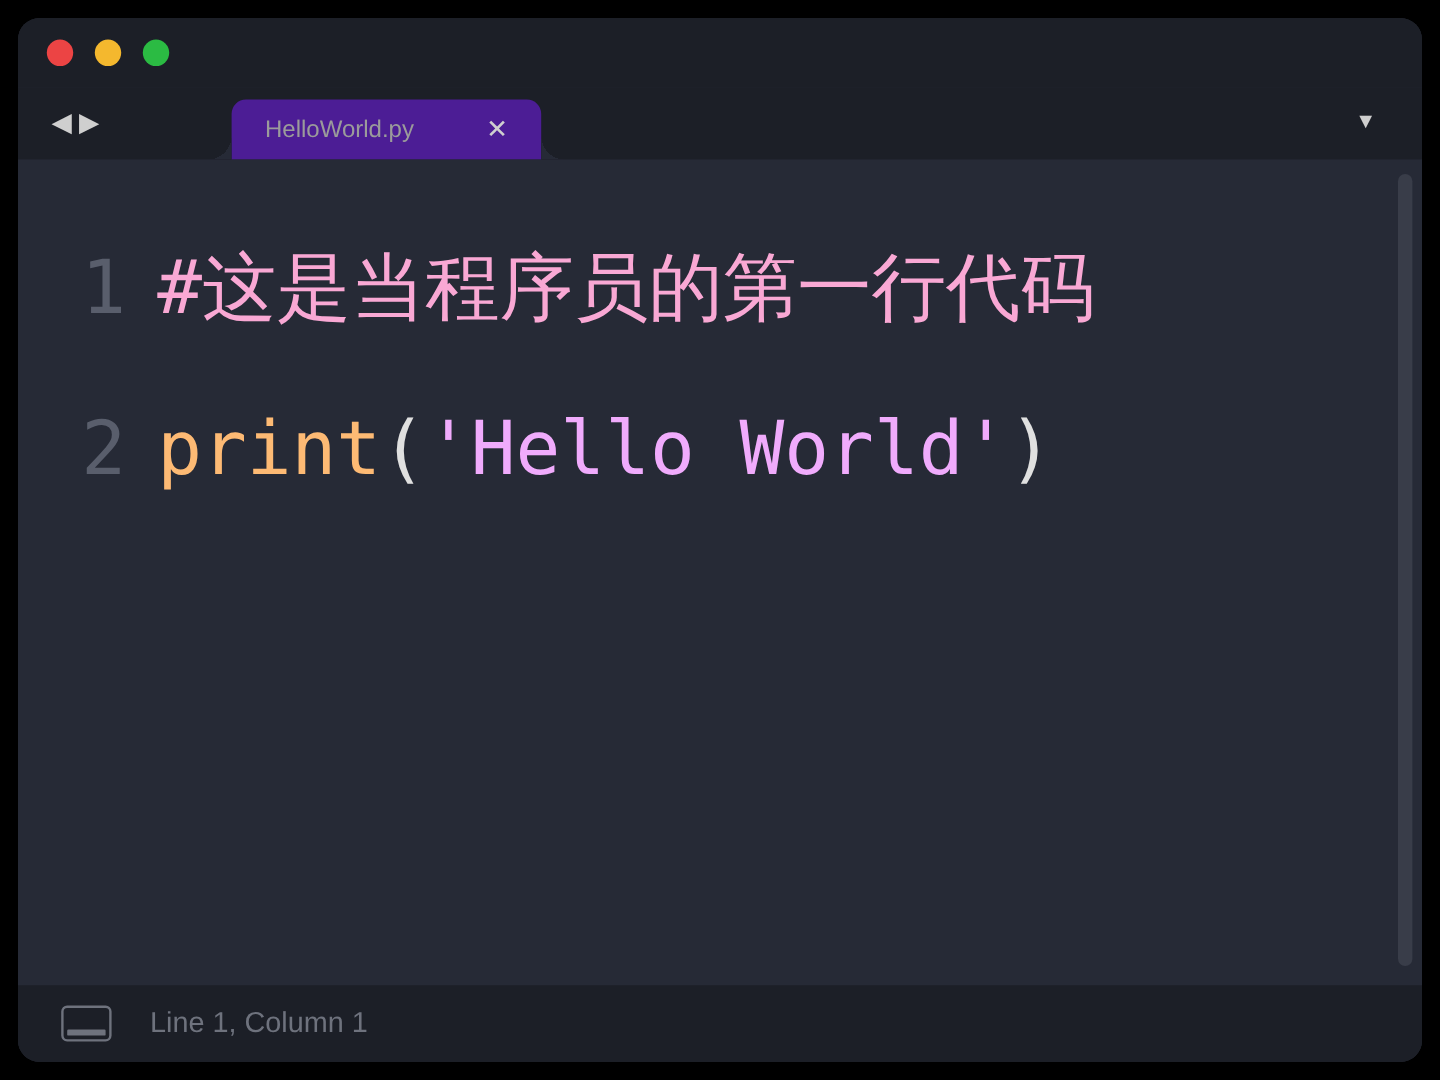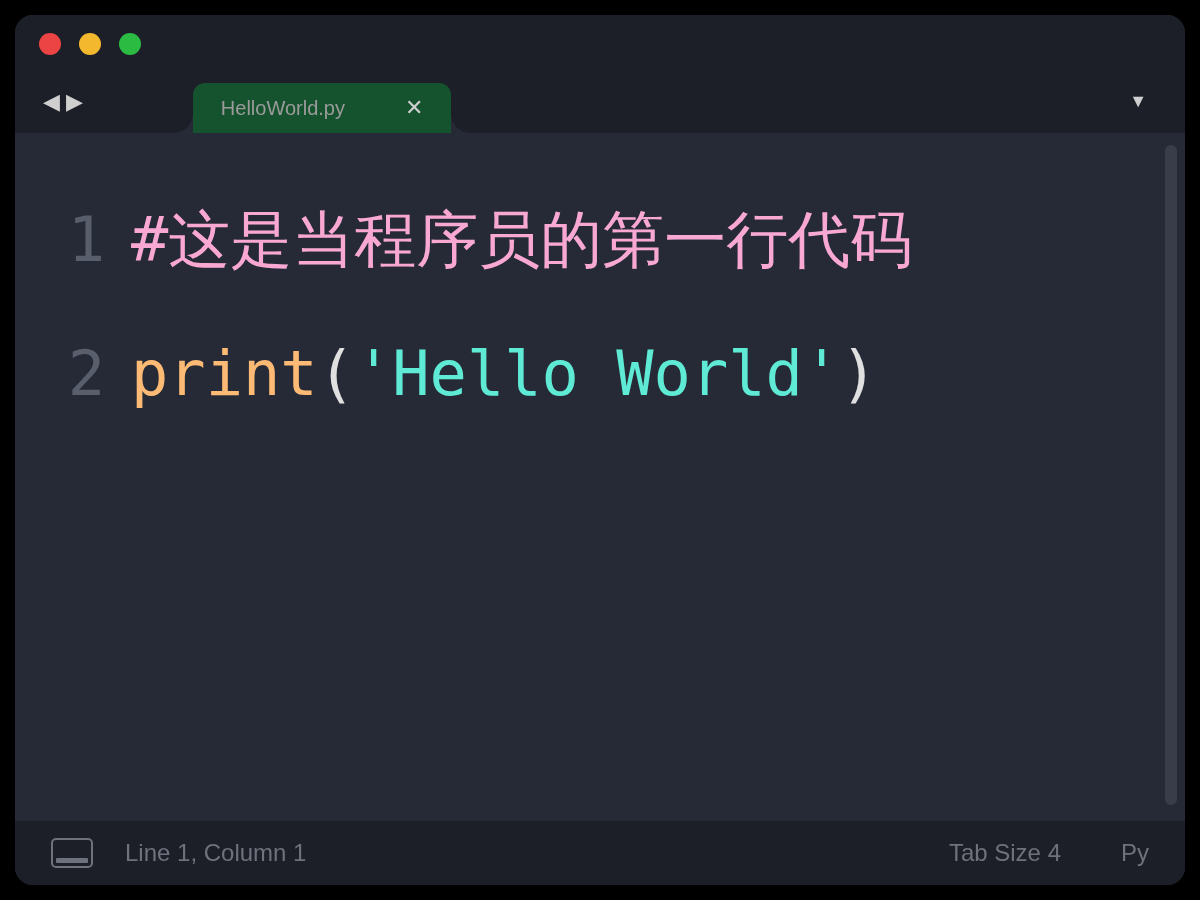--- a/index.html
+++ b/index.html
@@ -57,21 +57,21 @@
   padding-left: 8px;
 }
 .arrow {
   color: #CFCFCF;
   font-size: 22px;
   cursor: pointer;
   user-select: none;
 }
 .tab {
   margin-left: 110px;
-  background: #14532d;
+  background: #4c1d95;
   height: 50px;
   border-top-left-radius: 12px;
   border-top-right-radius: 12px;
   display: flex;
   align-items: center;
   padding: 0 28px;
   gap: 60px;
   position: relative;
 }
 .tab::before, .tab::after {
@@ -130,21 +130,21 @@
   color: #595E6C;
   width: 60px;
   text-align: right;
   margin-right: 26px;
   user-select: none;
   flex-shrink: 0;
 }
 .comment { color: #f9a8d4; }
 .keyword { color: #fdba74; }
 .paren { color: #E0E0E0; }
-.string { color: #5eead4; }
+.string { color: #f0abfc; }
 .scrollbar {
   position: absolute;
   right: 8px;
   top: 12px;
   width: 12px;
   height: 660px;
   background: #393D49;
   border-radius: 6px;
 }
 .statusbar {
@@ -213,19 +213,15 @@
     <div class="line">
       <span class="line-num">2</span>
       <span><span class="keyword">print</span><span class="paren">(</span><span class="string">'Hello World'</span><span class="paren">)</span></span>
     </div>
     <div class="scrollbar"></div>
   </div>
 
   <div class="statusbar">
     <div class="panel-icon"></div>
     <span>Line 1, Column 1</span>
-    <div class="status-right">
-      <span>Tab Size 4</span>
-      <span>Py</span>
-    </div>
   </div>
 
 </div>
 
 </body></html>

